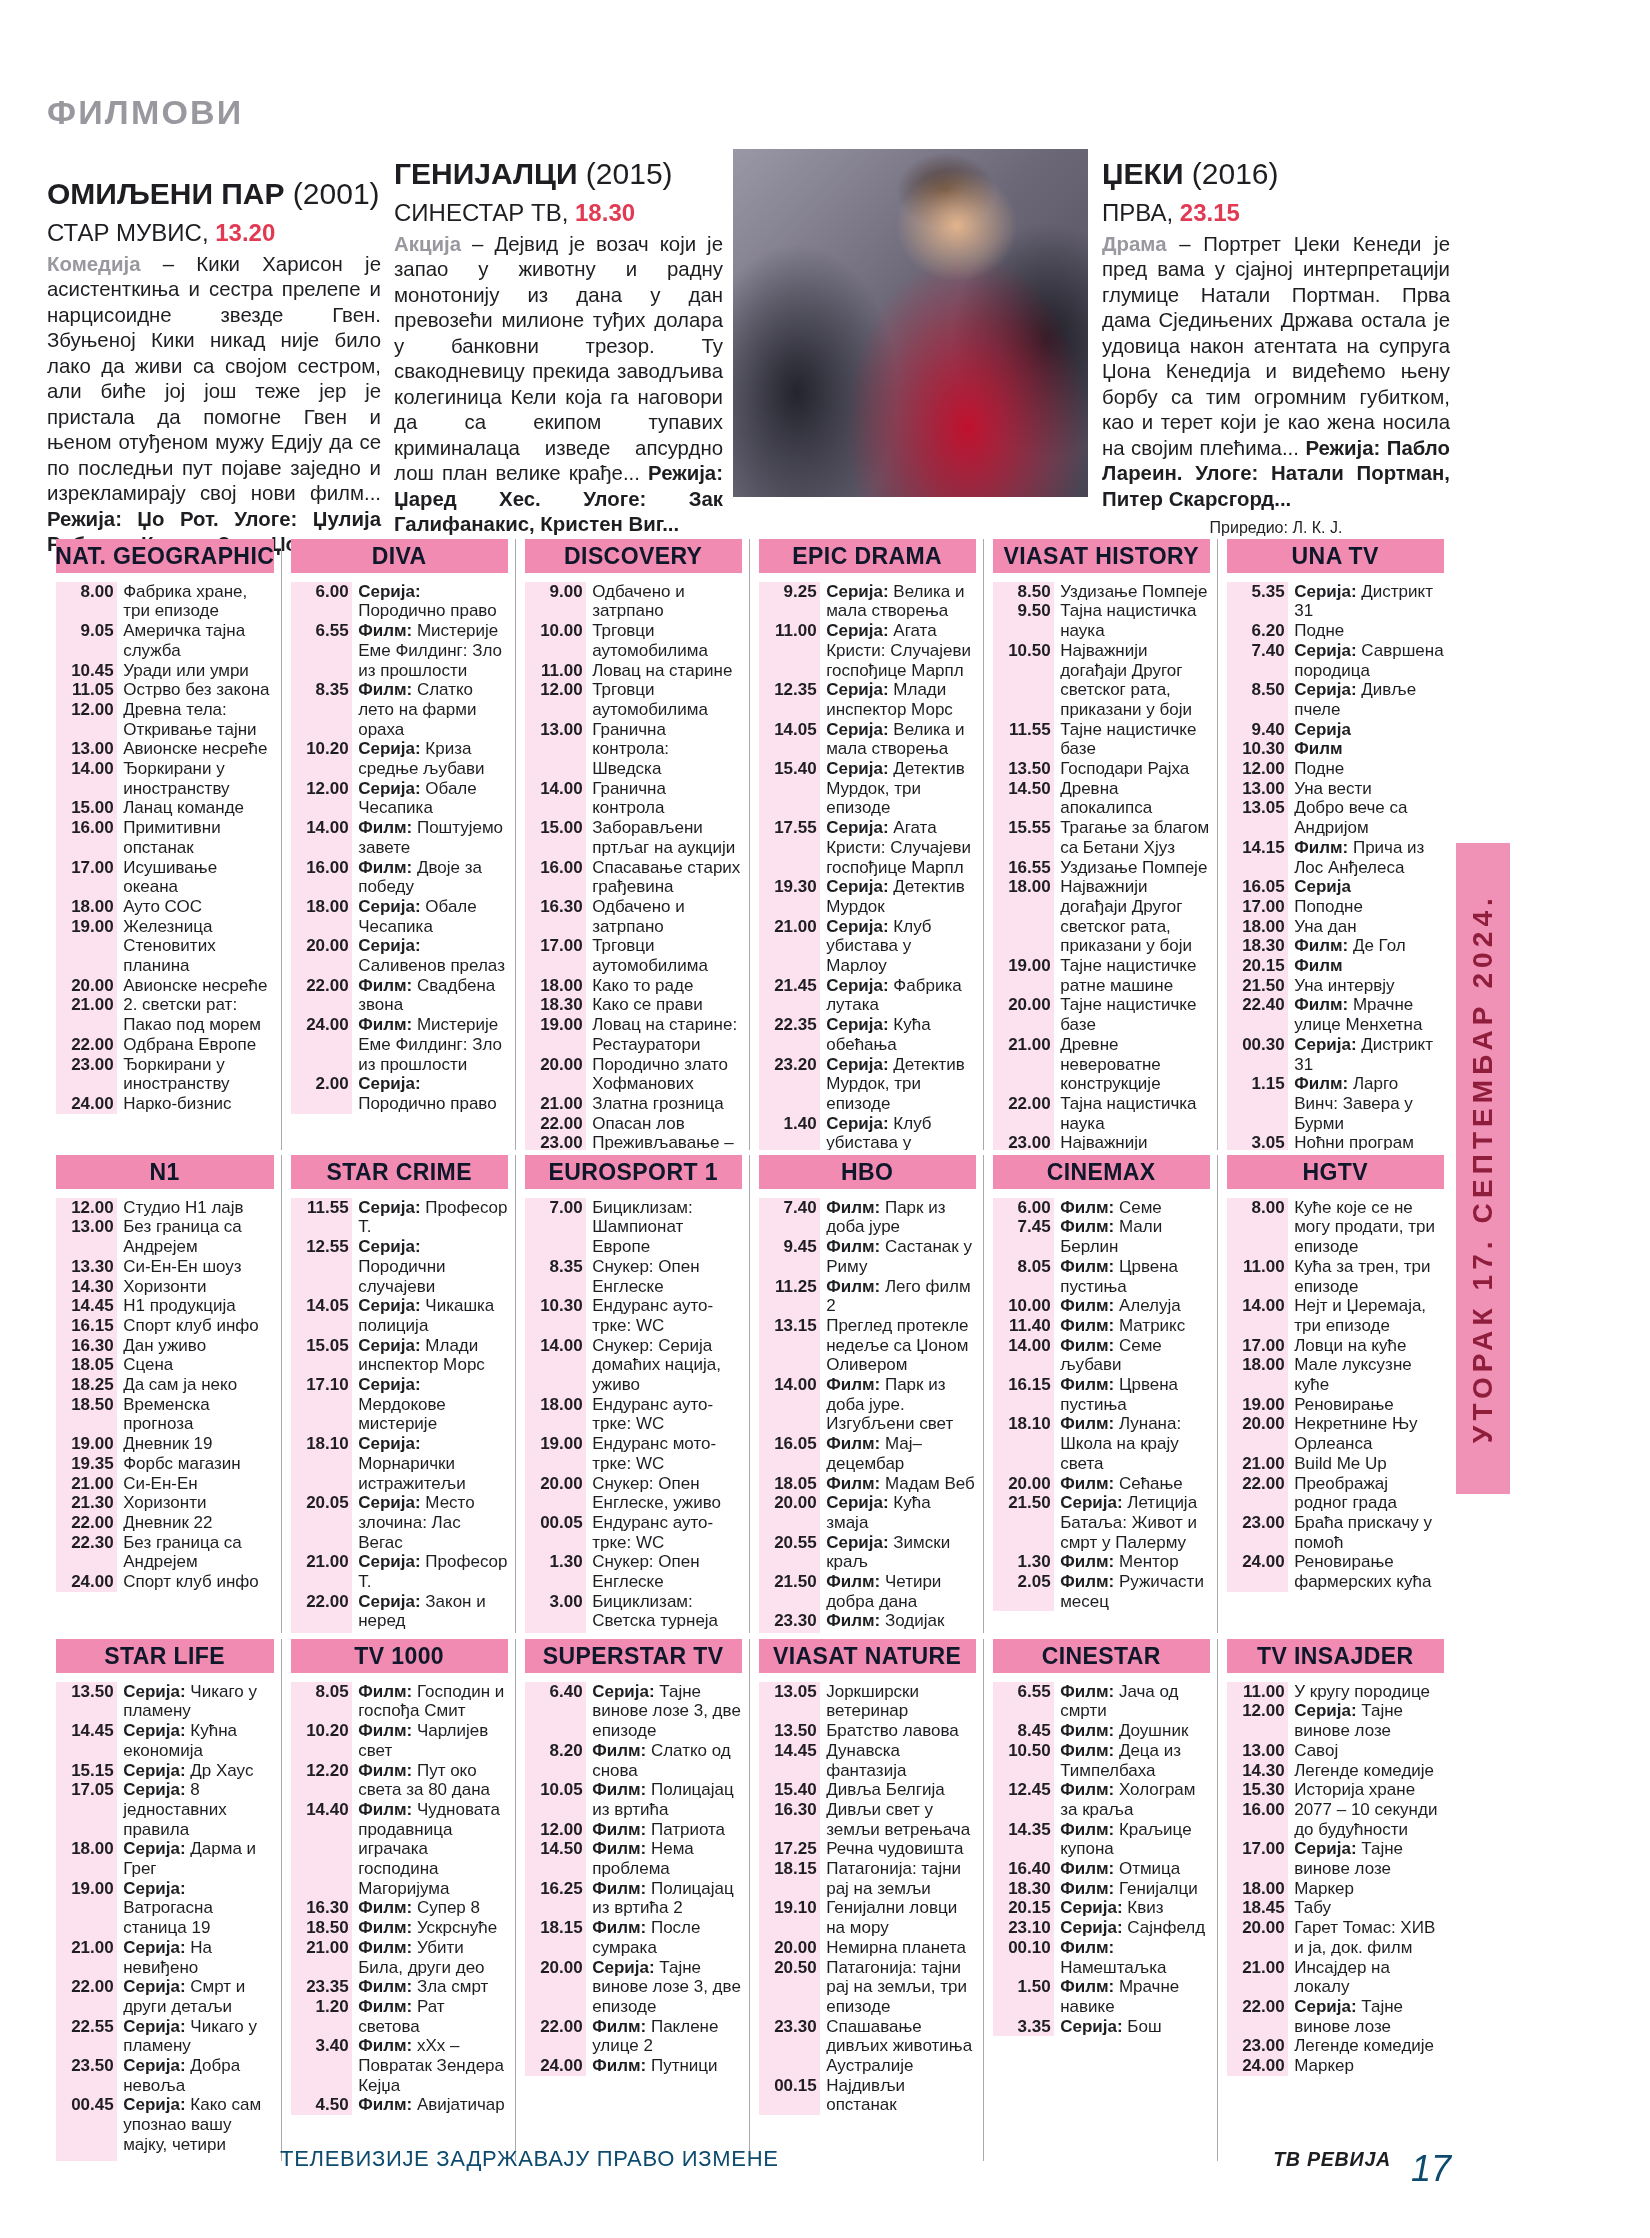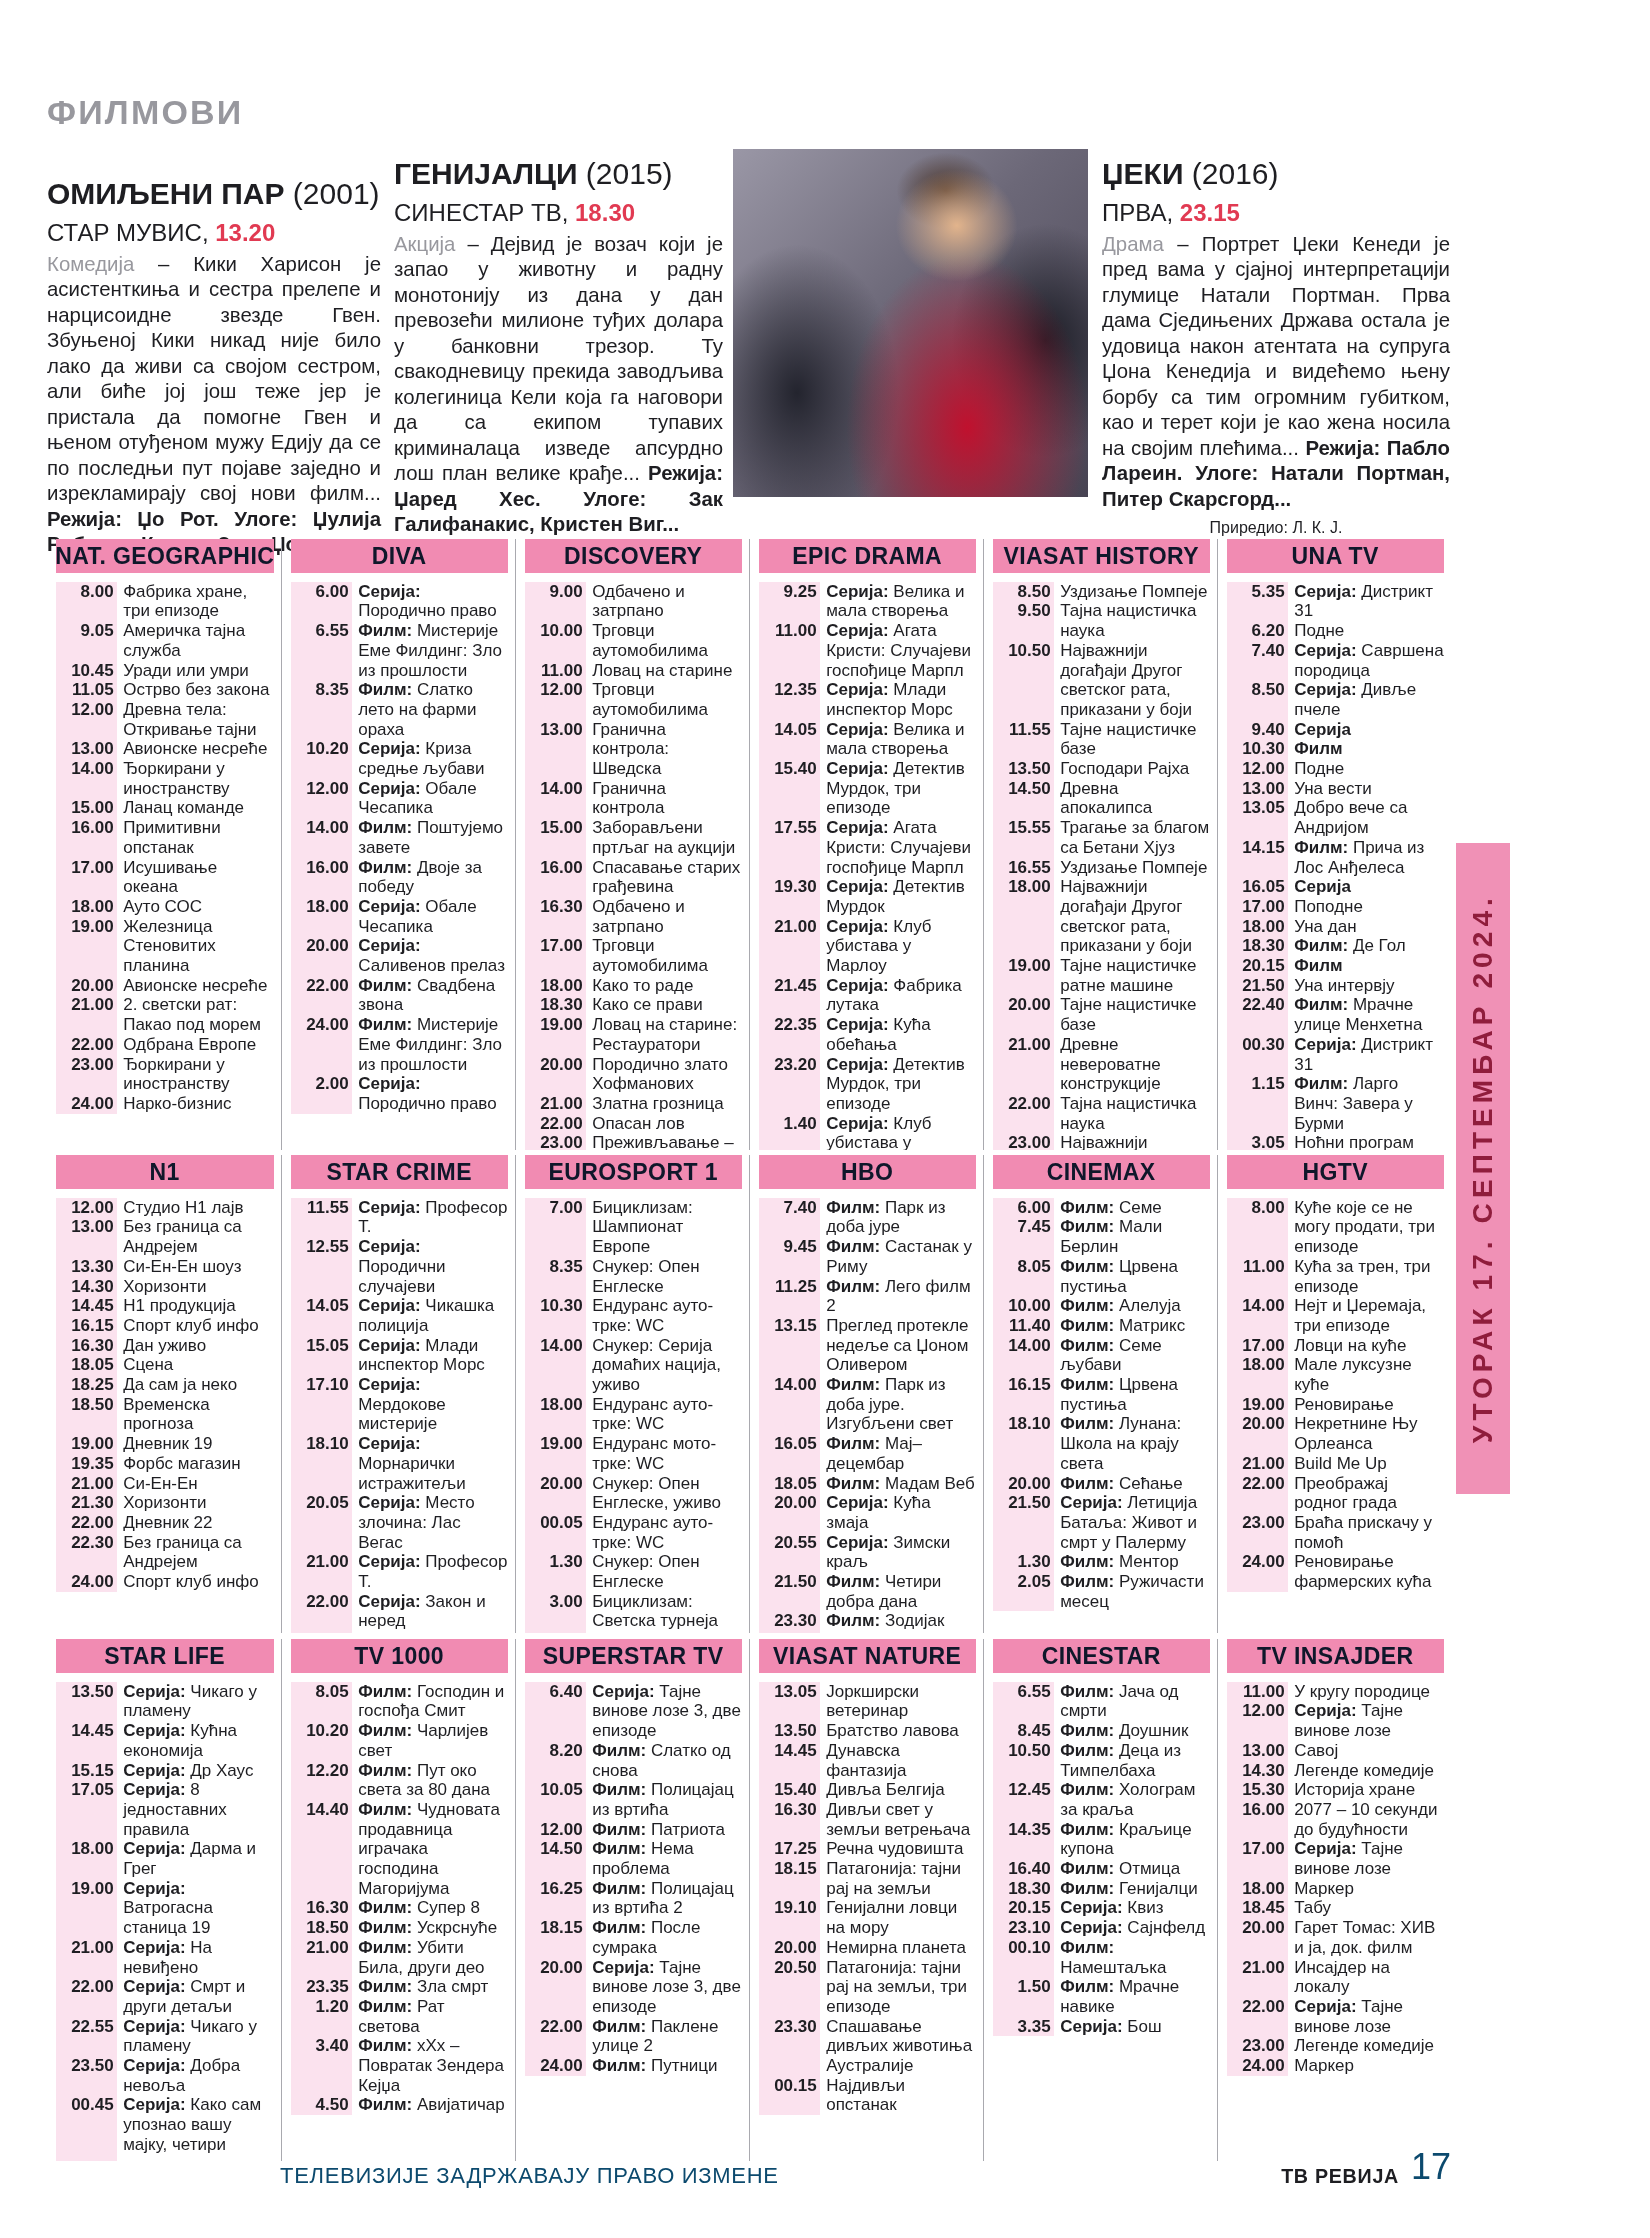--- a/index.html
+++ b/index.html
@@ -24,21 +24,21 @@
   
   .film-col{position:absolute;top:157px;}
   #film-0{left:47px;width:334px;top:177px;}
   #film-1{left:394px;width:329px;}
   #film-2{left:1102px;width:348px;}
   .film-title{font-size:30px;font-weight:bold;line-height:34px;}
   .film-year{font-weight:normal;}
   .film-channel{font-size:24px;margin-top:7.3px;line-height:29px;}
   .film-time{font-weight:bold;color:var(--red);}
   .film-body{margin-top:4.4px;font-size:20.4px;line-height:25.5px;text-align:justify;}
-  .film-genre{font-weight:normal;color:var(--graytitle);}
+  .film-genre{font-weight:bold;color:var(--graytitle);}
   .film-credits{font-weight:bold;}
   .film-byline{margin-top:7.3px;font-size:16px;text-align:center;}
 
   .photo{
     position:absolute;left:733px;top:149px;width:355px;height:348px;
     background:
       radial-gradient(ellipse 87px 80px at 63% 22%, #e2b48c 0%, rgba(226,180,140,0) 70%),
       radial-gradient(ellipse 66px 51px at 60% 12%, #4a3428 0%, rgba(74,52,40,0) 75%),
       radial-gradient(ellipse 168px 241px at 66% 80%, #c0112e 0%, rgba(192,17,46,0) 72%),
       radial-gradient(ellipse 131px 190px at 18% 70%, #23242e 0%, rgba(35,36,46,0) 78%),
@@ -79,21 +79,21 @@
     font-size:28px;font-weight:bold;letter-spacing:5.1px;color:var(--bandtext);
     white-space:nowrap;
   }
 
   
   .footer{
     position:absolute;left:47px;top:2146px;width:1404px;
     display:flex;align-items:baseline;
   }
   .footer .notice{margin-left:233px;font-size:22px;color:#0c4a6e;letter-spacing:0.7px;}
-  .footer .right{margin-left:auto;display:flex;align-items:flex-end;gap:12px;}
+  .footer .right{margin-left:auto;display:flex;align-items:flex-start;gap:20px;font-style:italic;}
   .footer .brand{font-size:19.7px;font-weight:bold;letter-spacing:0.7px;}
   .footer .pagenum{font-size:36px;color:#0c4a6e;}
 </style>
 </head>
 <body>
 
 <div class="page">
 
   <div class="section-title">ФИЛМОВИ</div>
 

